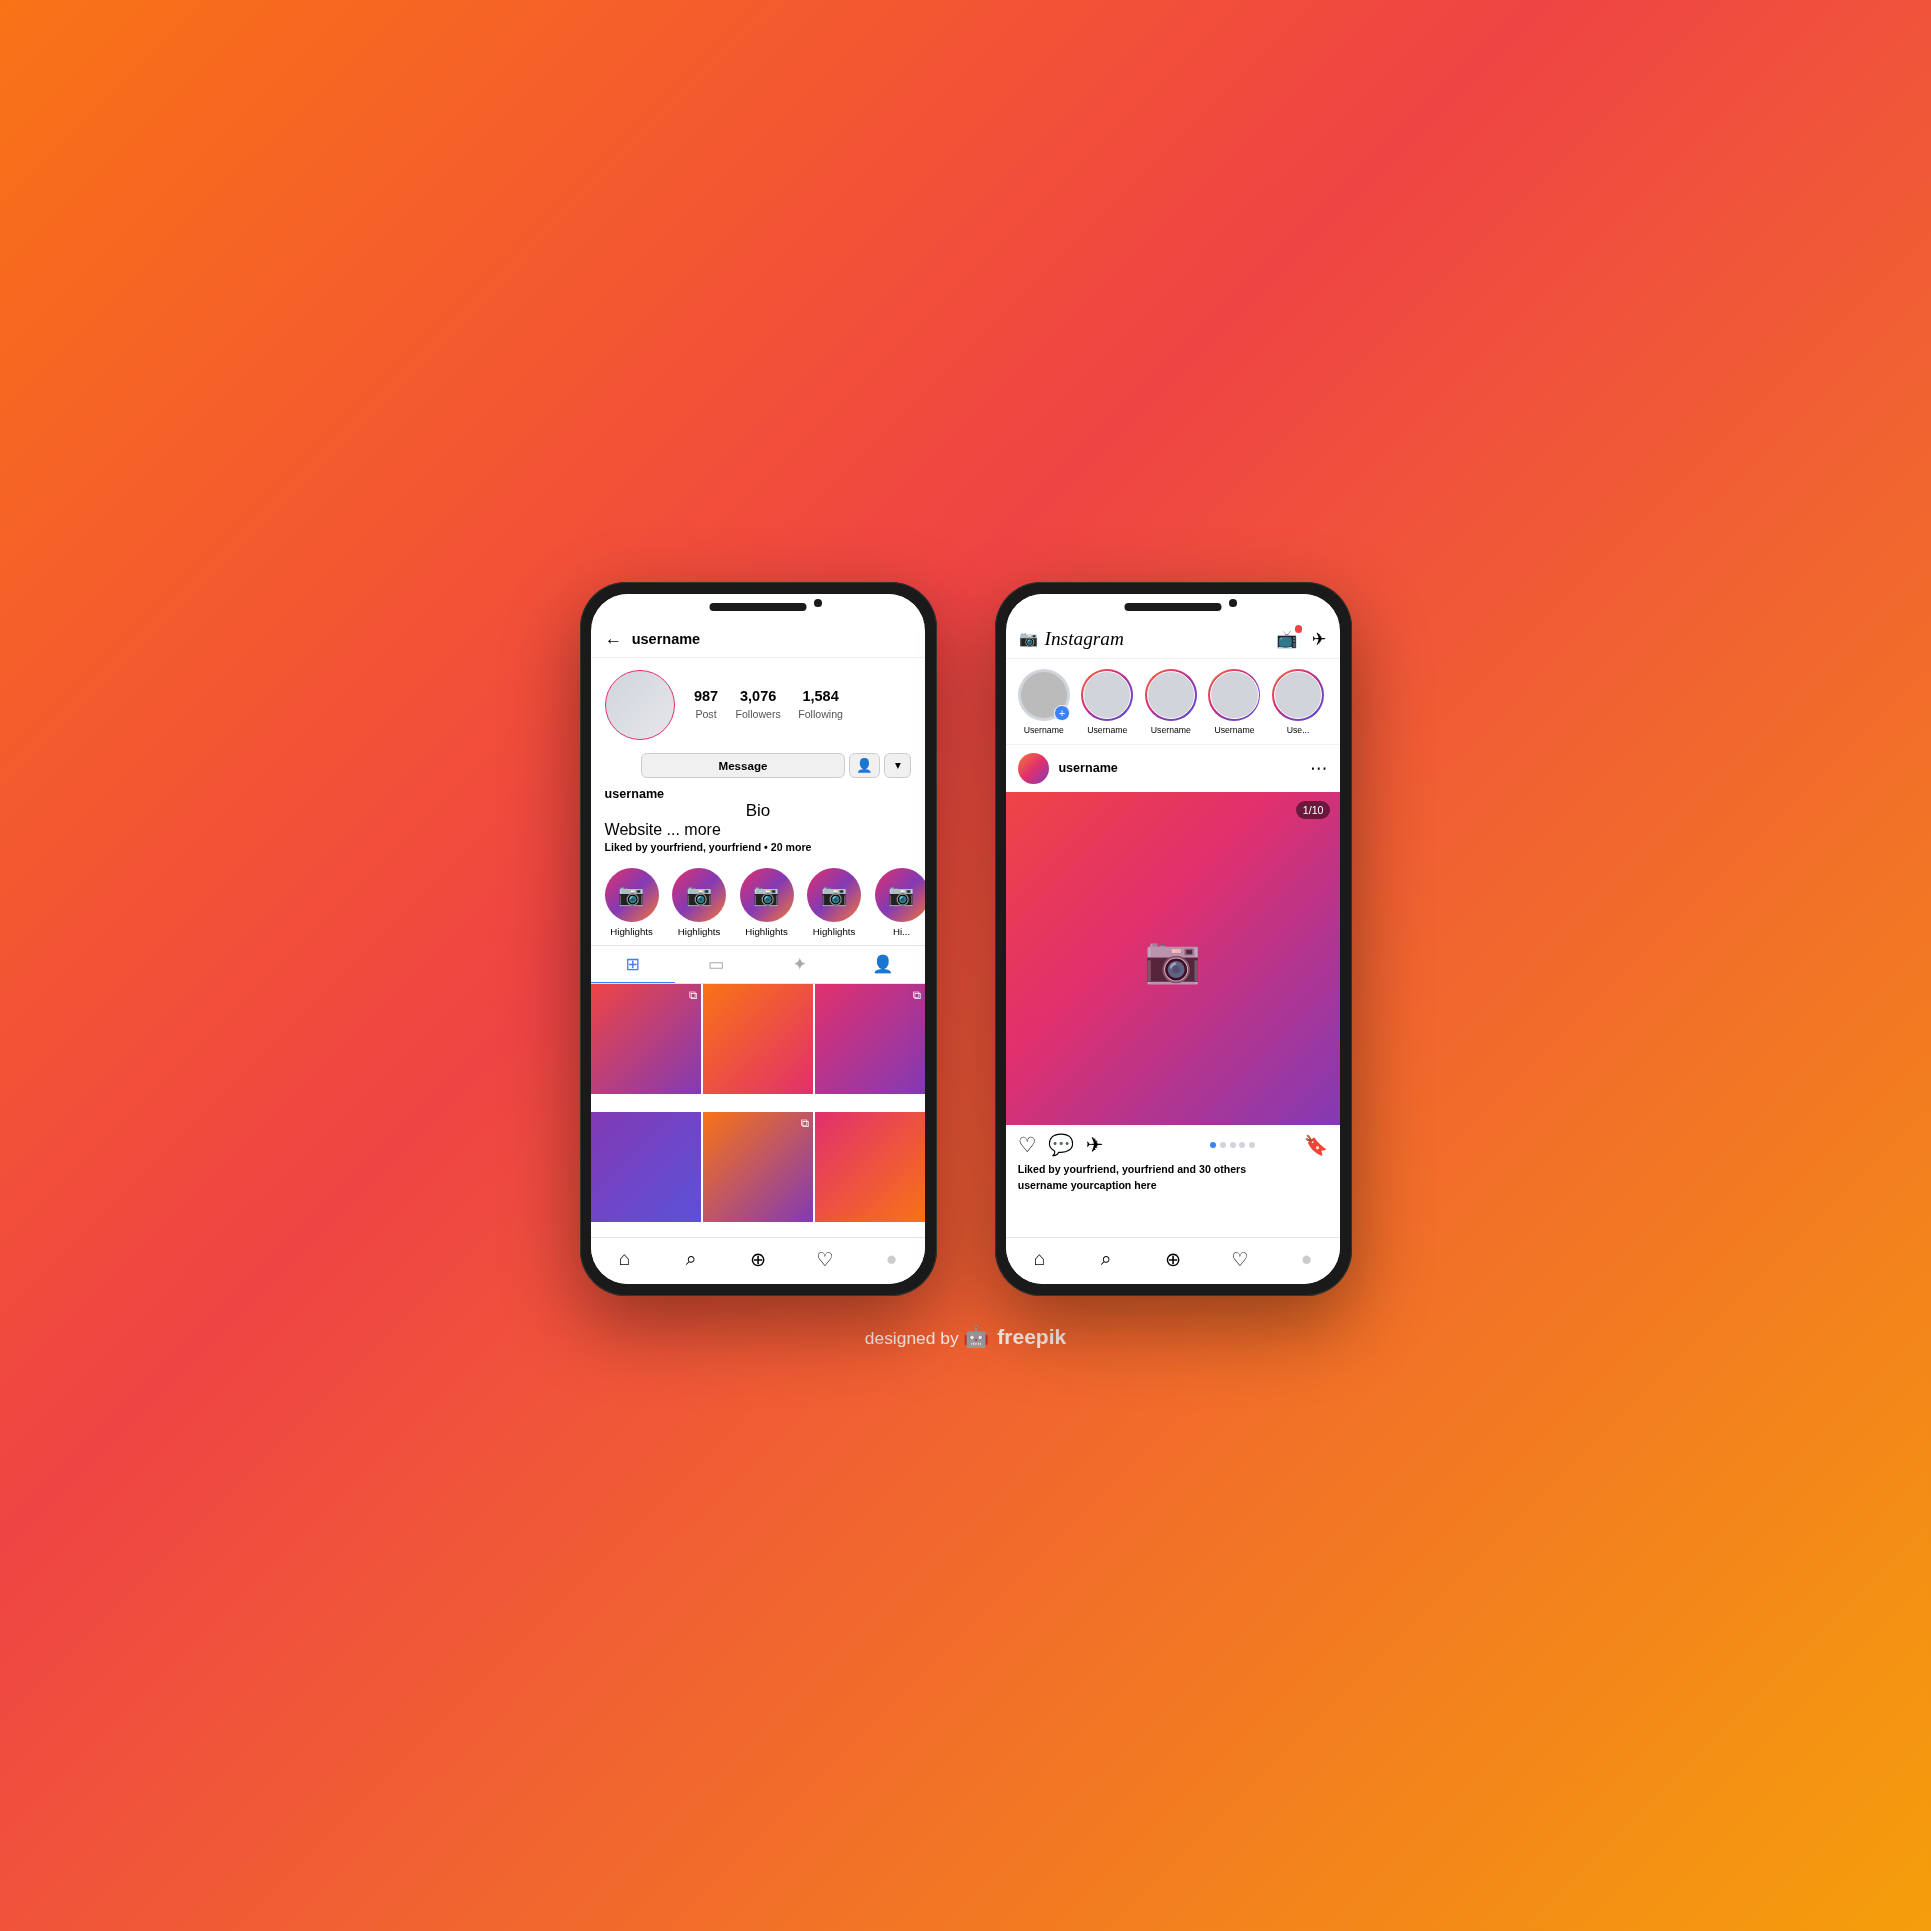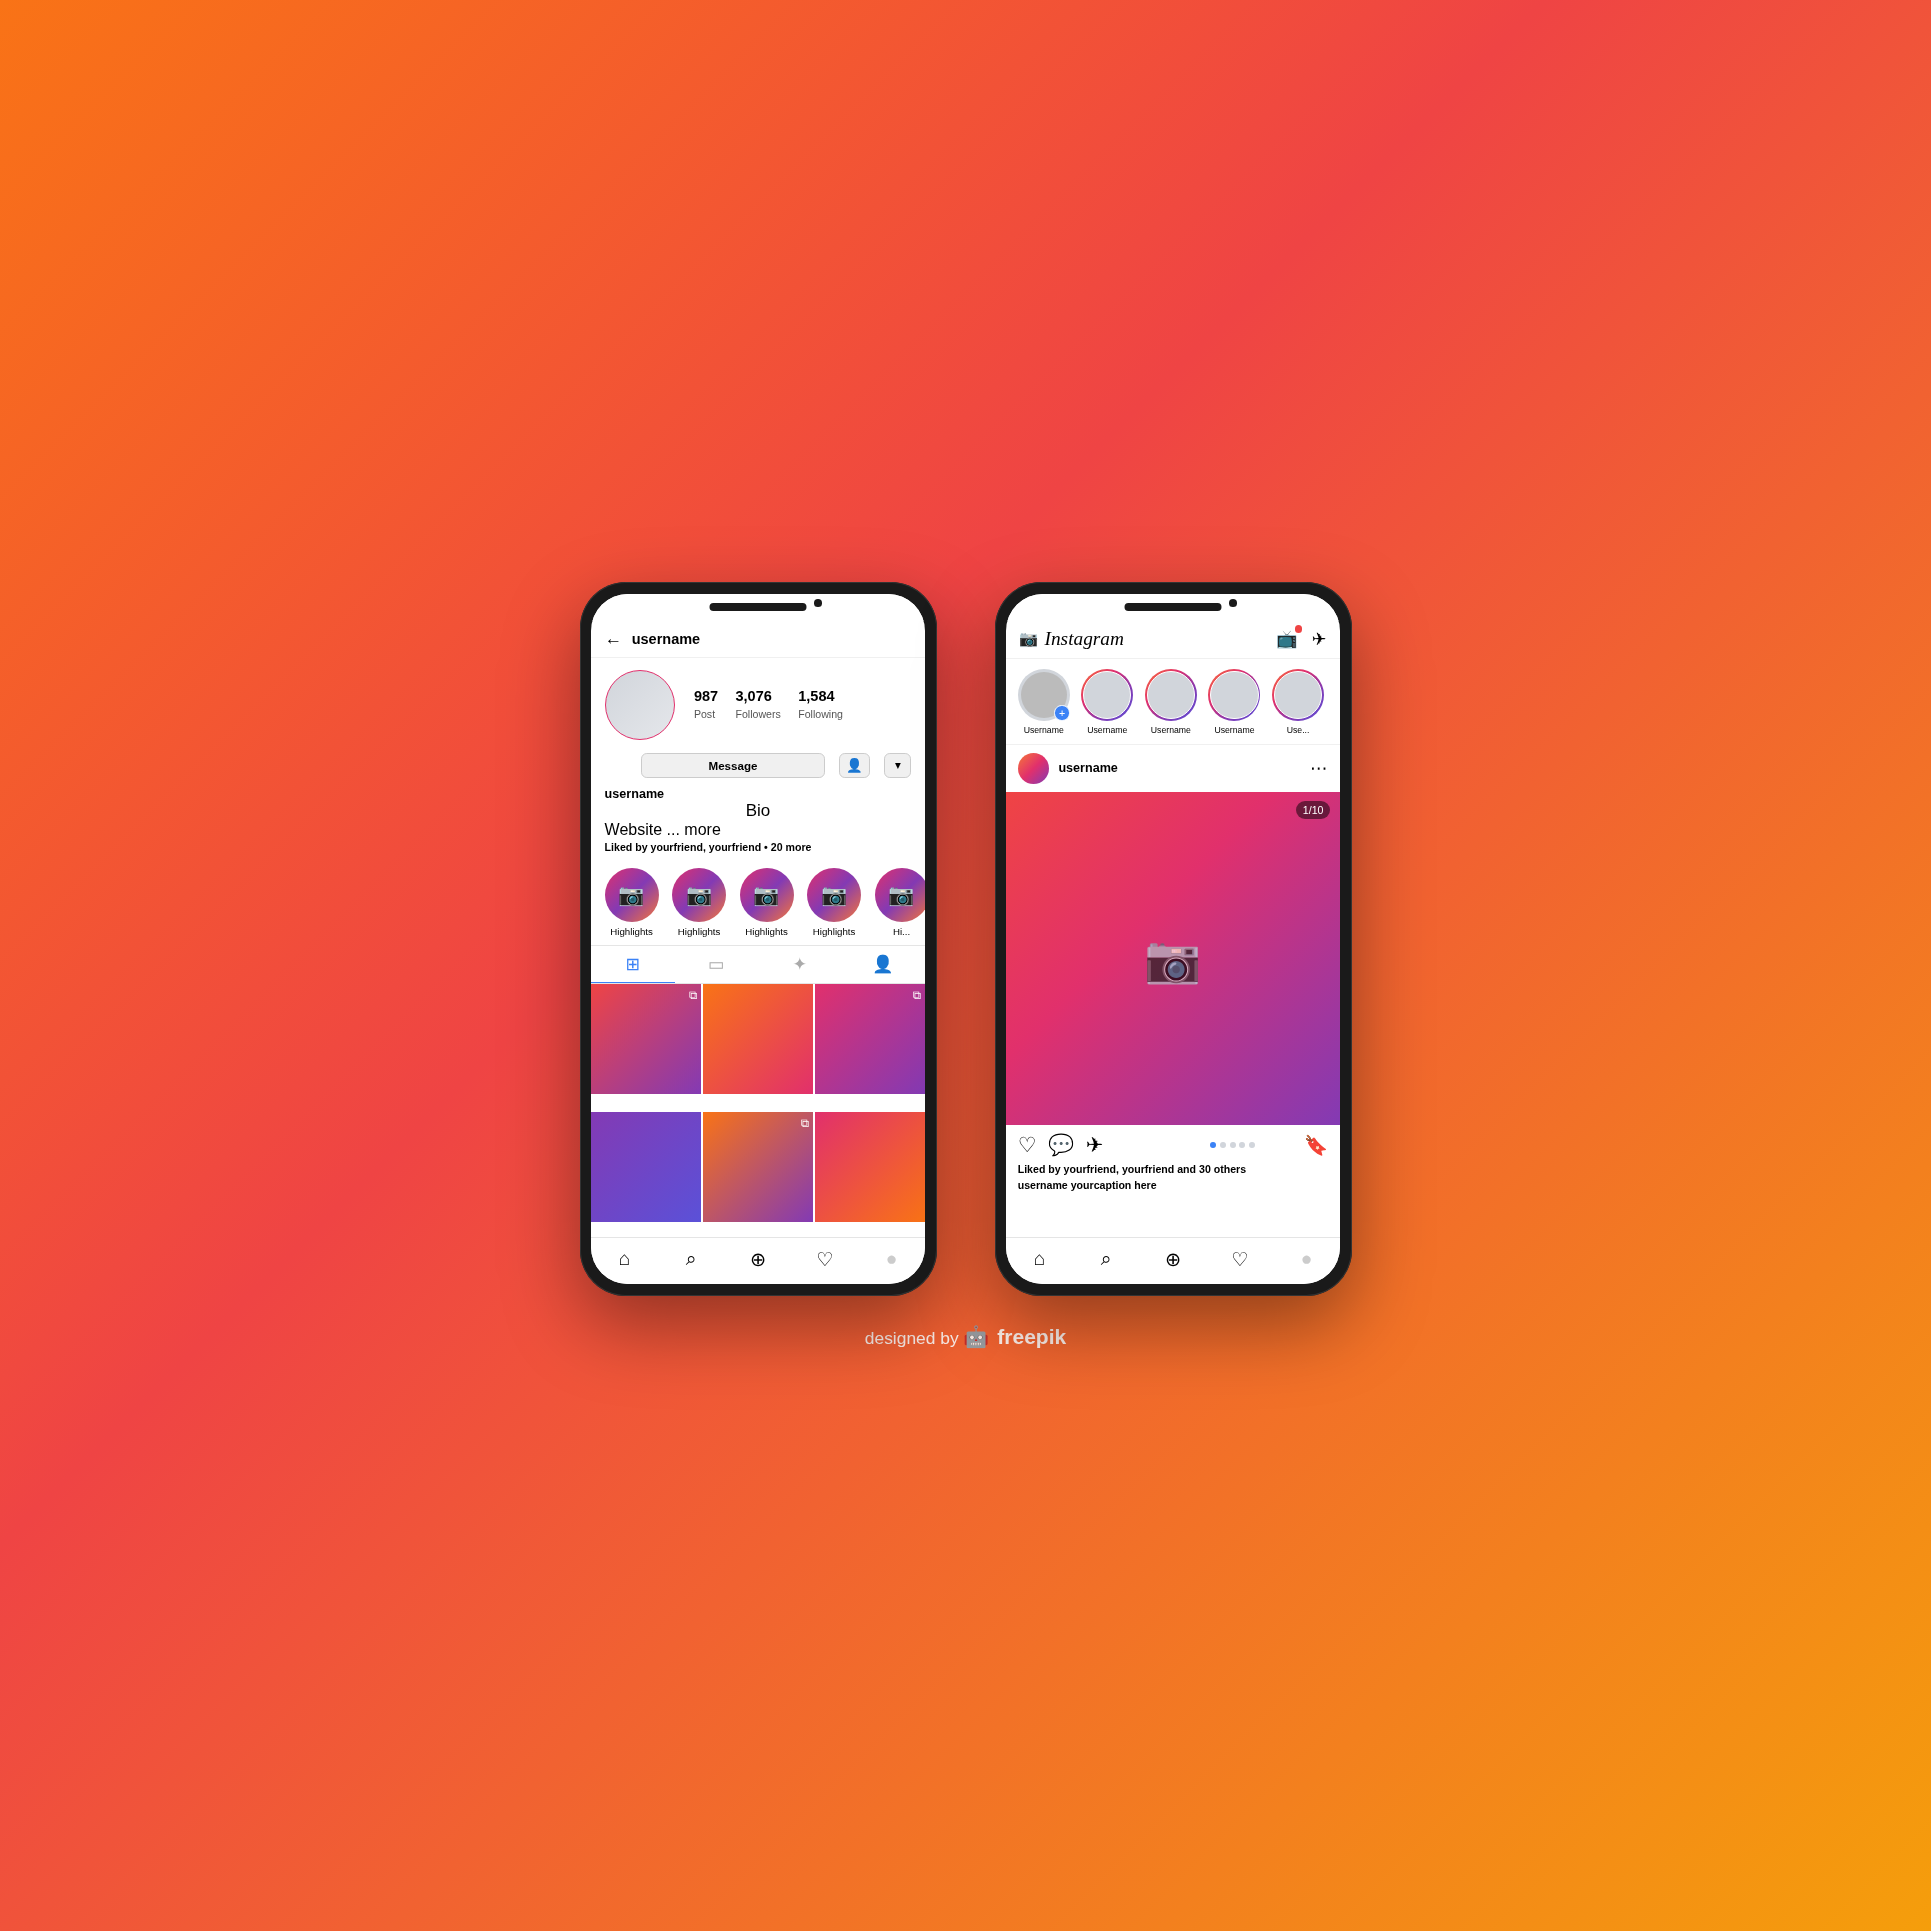--- a/index.html
+++ b/index.html
@@ -106,34 +106,35 @@
       inset: -2.9px;
       border-radius: 50%;
       background: linear-gradient(135deg, #f97316, #e1306c, #833ab4);
       z-index: -1;
     }
     .stats-grid {
       display: flex;
       gap: 17.4px;
     }
     .stat-item {
+      text-align: center;
     }
     .stat-number {
       font-size: 14.5px;
       font-weight: 700;
       color: #000;
       display: block;
     }
     .stat-label {
       font-size: 10.6px;
       color: #555;
     }
     .profile-buttons {
       display: flex;
-      gap: 14px;
+      gap: 4px;
       padding: 5.8px 13.5px 7.7px;
       margin-left: 36px;
     }
     .msg-button {
       flex: 1;
       background: #f0f0f0;
       border: 1px solid #ccc;
       border-radius: 5.8px;
       padding: 4.8px 9.7px;
       font-size: 11.6px;

